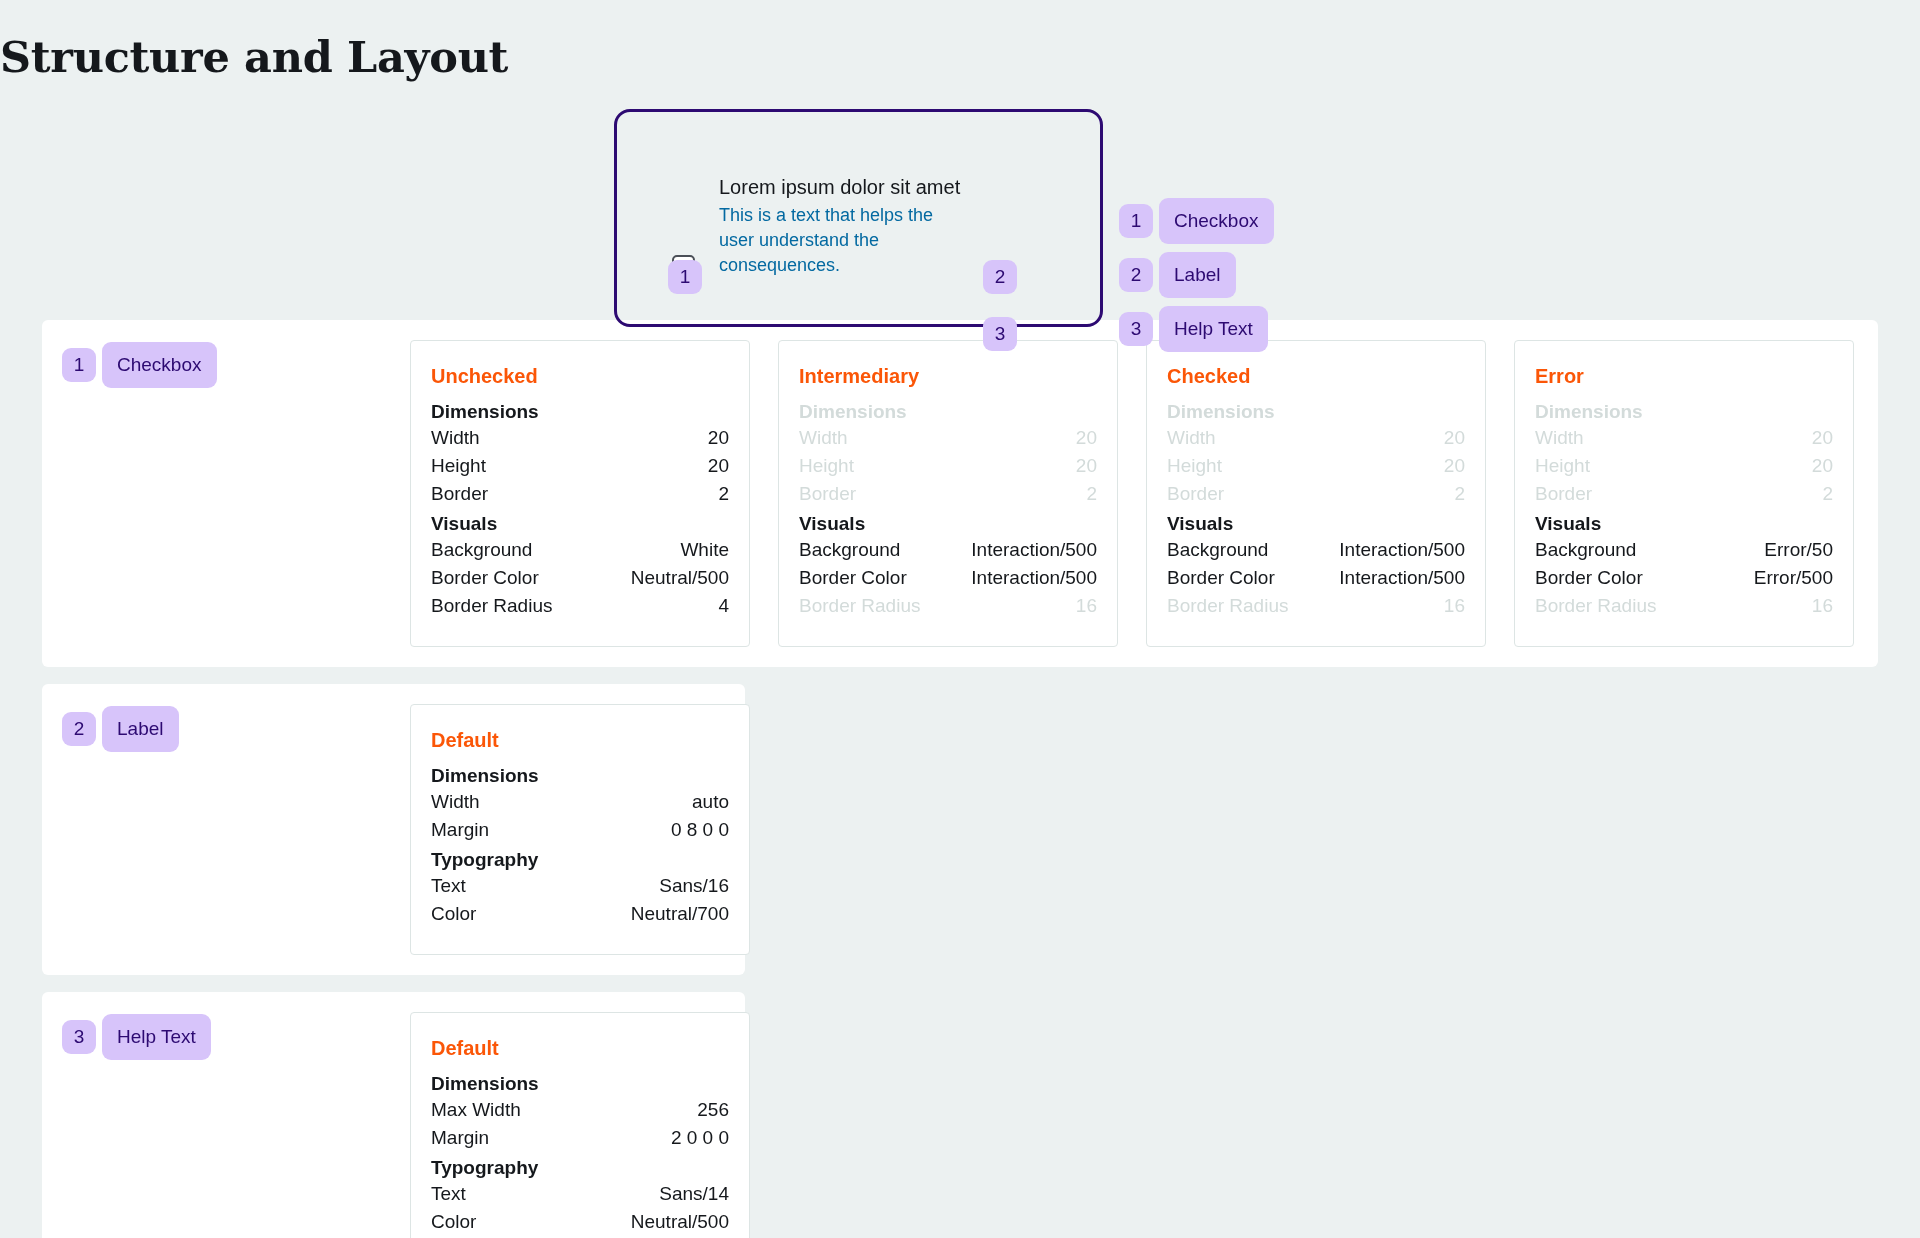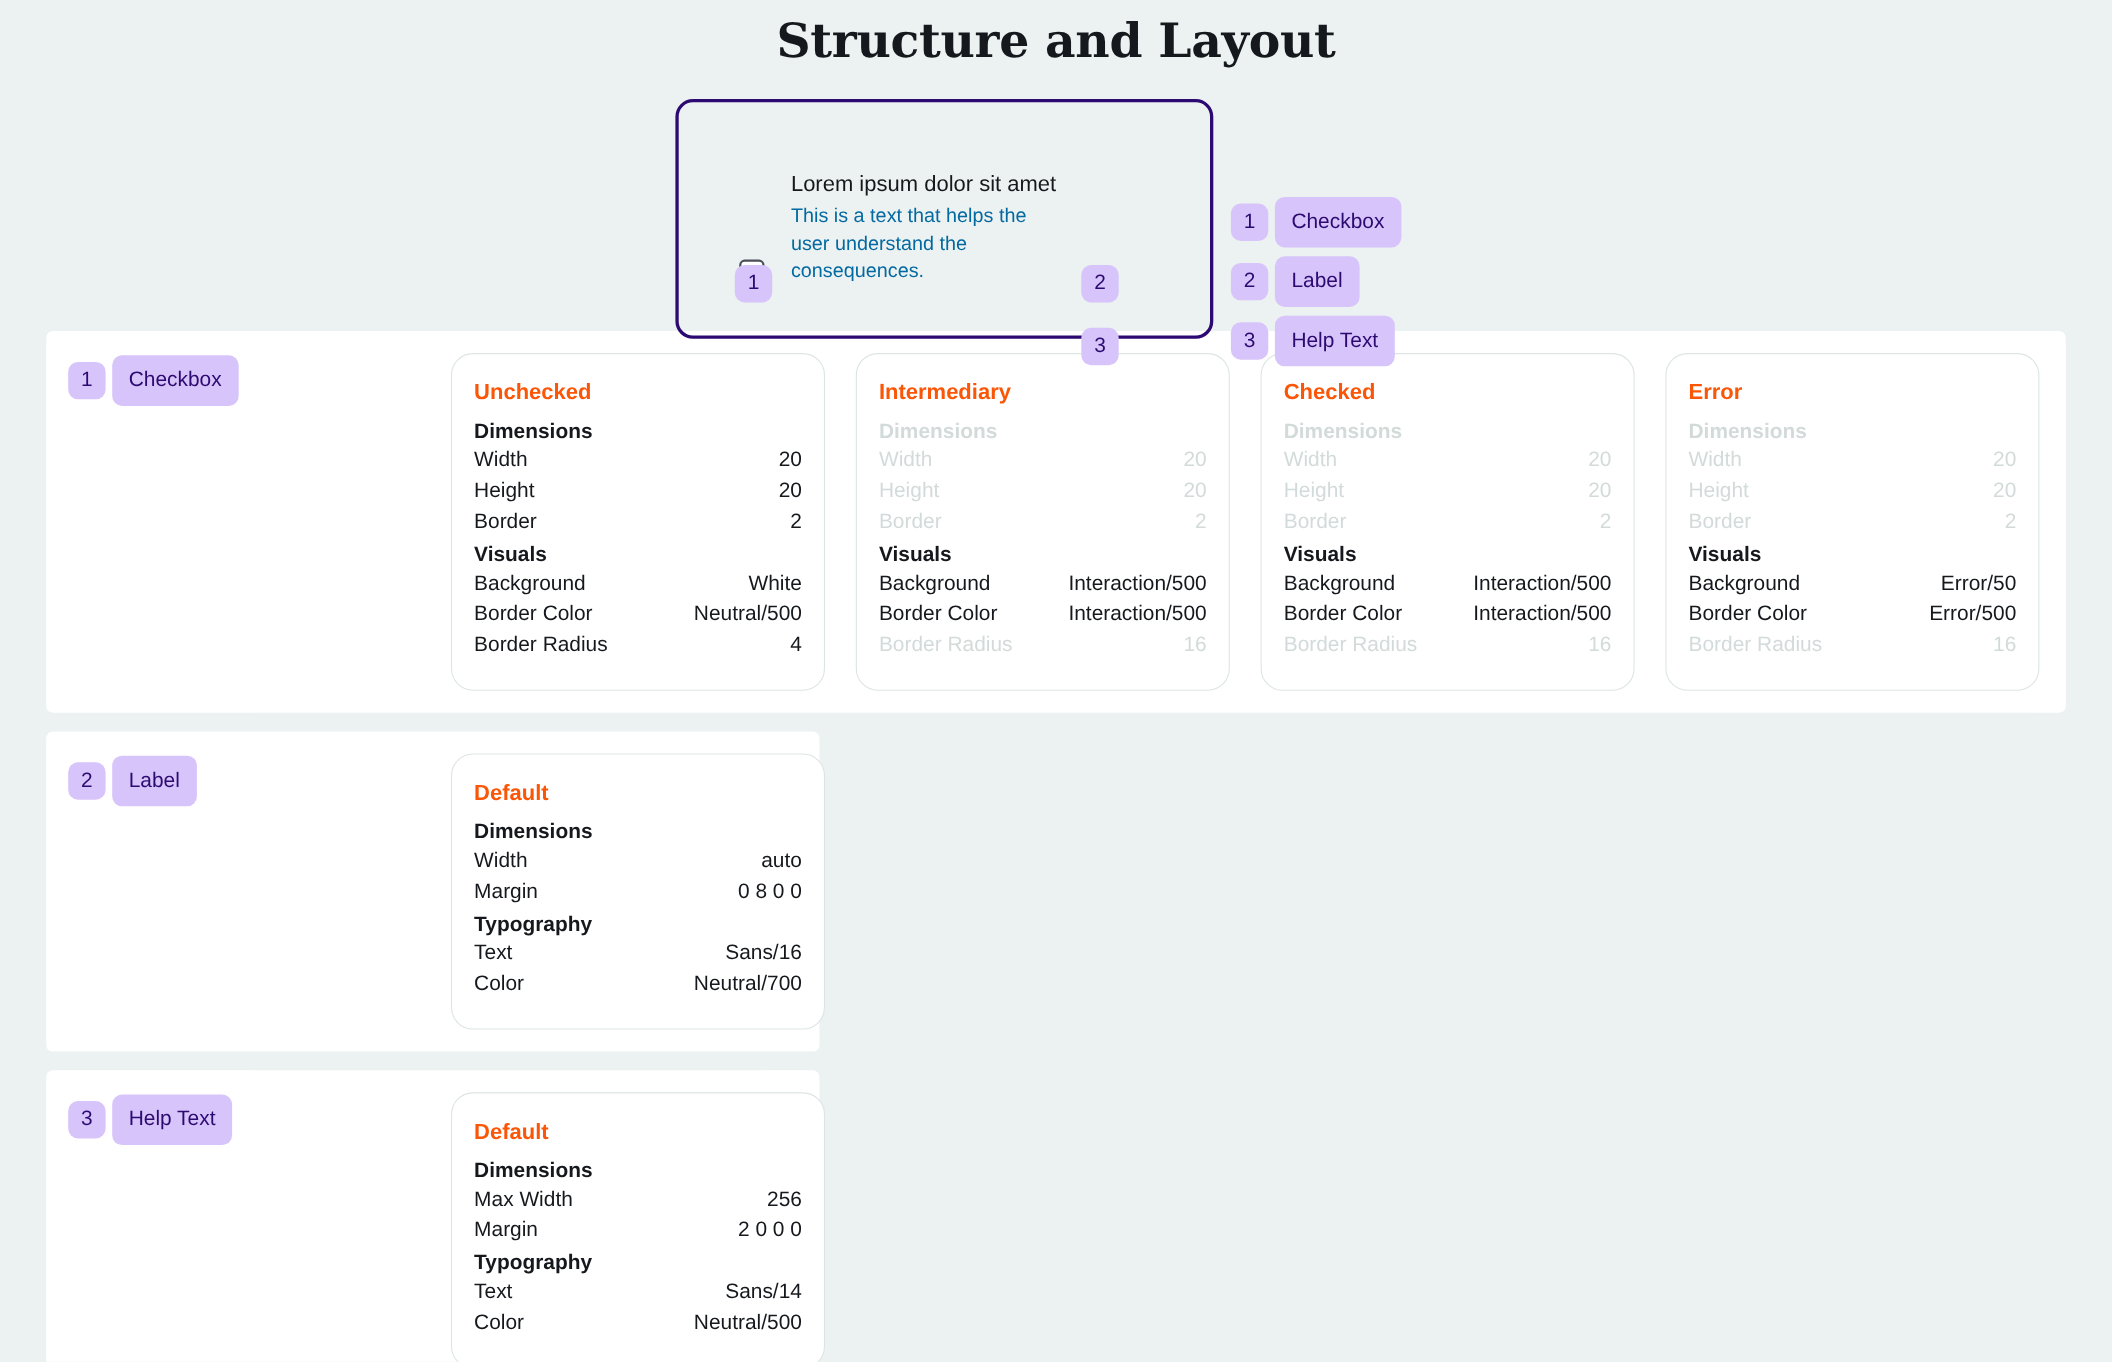--- a/index.html
+++ b/index.html
@@ -21,23 +21,23 @@
     width: 1920px;
     height: 1238px;
   }
 
   
   .page-title {
     font-family: "DejaVu Serif", "Liberation Serif", serif;
     font-weight: bold;
     font-size: 43px;
     letter-spacing: -0.3px;
-    text-align: center;
+    text-align: left;
     color: #15181c;
-    padding-top: 13px;
+    padding-top: 32px;
   }
 
   
   .anatomy {
     position: relative;
     height: 238px;
   }
 
   .demo-frame {
     position: absolute;
@@ -163,21 +163,21 @@
   .cards {
     display: flex;
     gap: 28px;
     flex: 1;
   }
 
   .card {
     width: 340px;
     flex: none;
     border: 1px solid #dde5e4;
-    border-radius: 20px;
+    border-radius: 4px;
     padding: 24px 20px 26px 20px;
     background: #ffffff;
   }
 
   .card-title {
     color: #fb5607;
     font-weight: bold;
     font-size: 20px;
     margin-bottom: 13px;
   }

